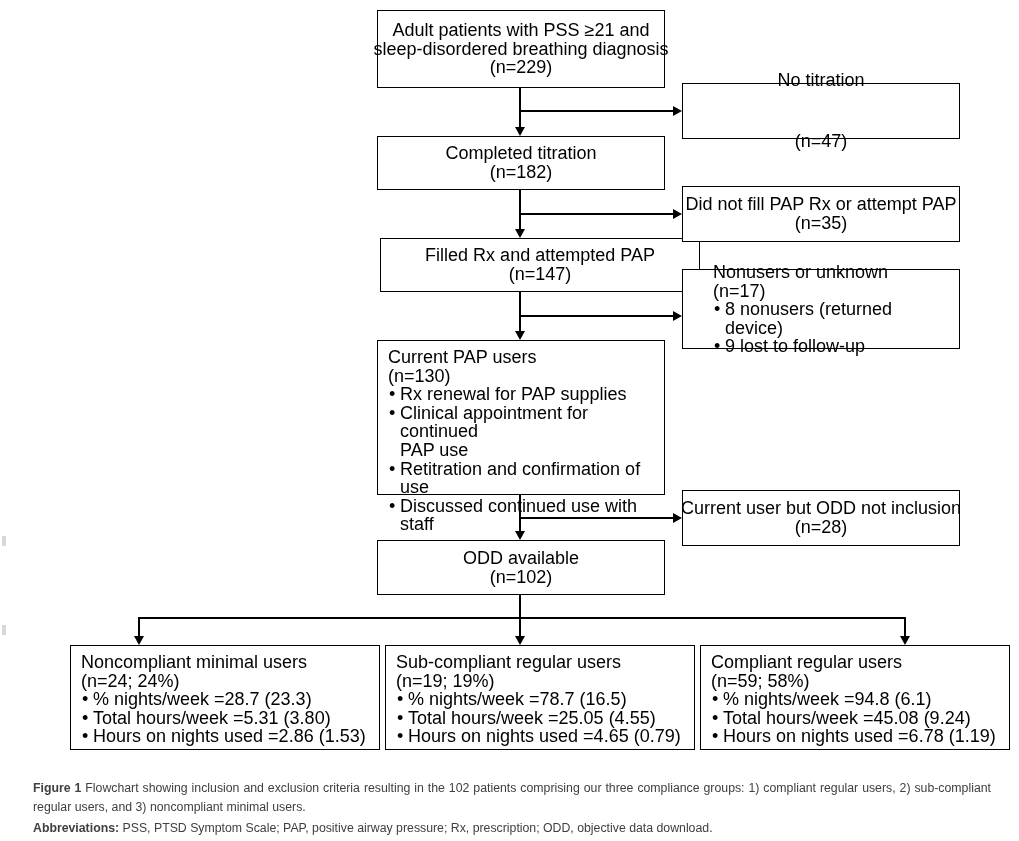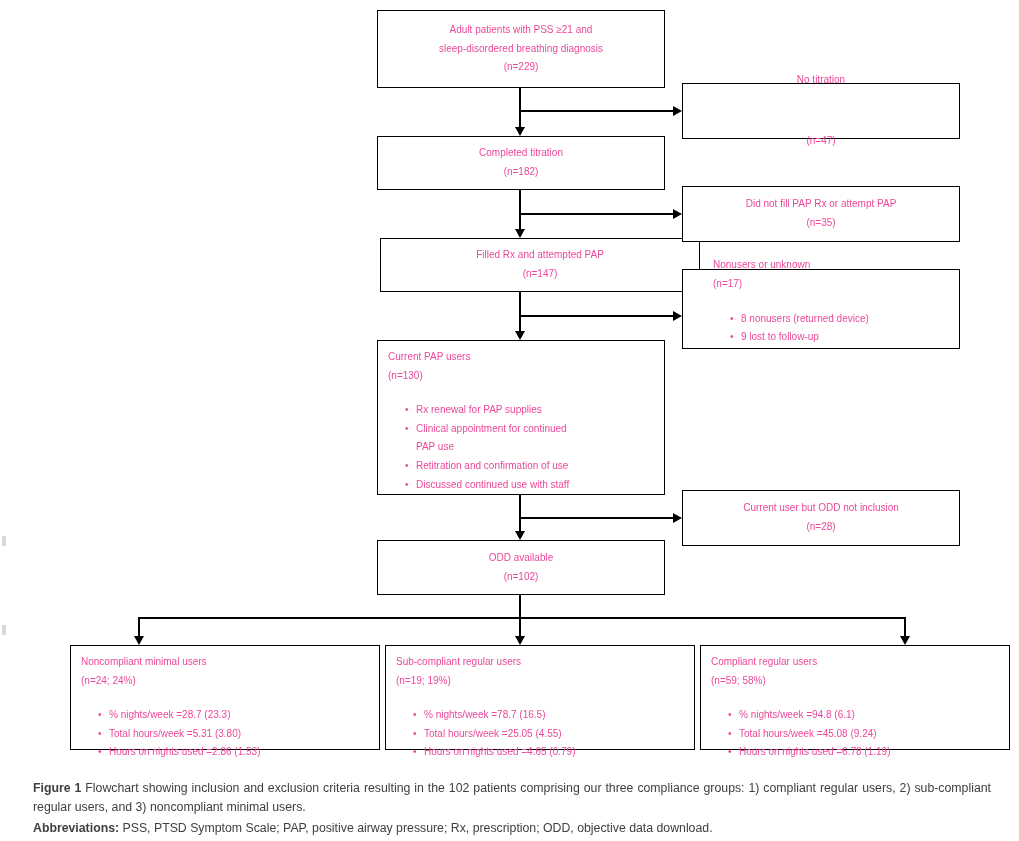--- a/index.html
+++ b/index.html
@@ -24,23 +24,23 @@
     left: 0;
     top: 0;
     width: 1019px;
     height: 762px;
   }
   .node {
     position: absolute;
     box-sizing: border-box;
     border: 1.6px solid #000000;
     background: #ffffff;
-    font-size: 10px;
+    font-size: 18px;
     line-height: 18.6px;
-    color: #ec4899;
+    color: #000000;
   }
   .node.center-text {
     display: flex;
     flex-direction: column;
     align-items: center;
     justify-content: center;
     text-align: center;
   }
   .node.left-text {
     display: flex;
@@ -48,21 +48,21 @@
     align-items: flex-start;
     justify-content: flex-start;
     text-align: left;
     padding: 7px 8px 6px 10px;
   }
   .node .line {
     white-space: nowrap;
   }
   ul.blist {
     list-style: none;
-    margin: 16px;
+    margin: 0;
     padding: 0;
     width: 100%;
   }
   ul.blist li {
     position: relative;
     padding-left: 12px;
     line-height: 18.6px;
   }
   ul.blist li::before {
     content: "\2022";

